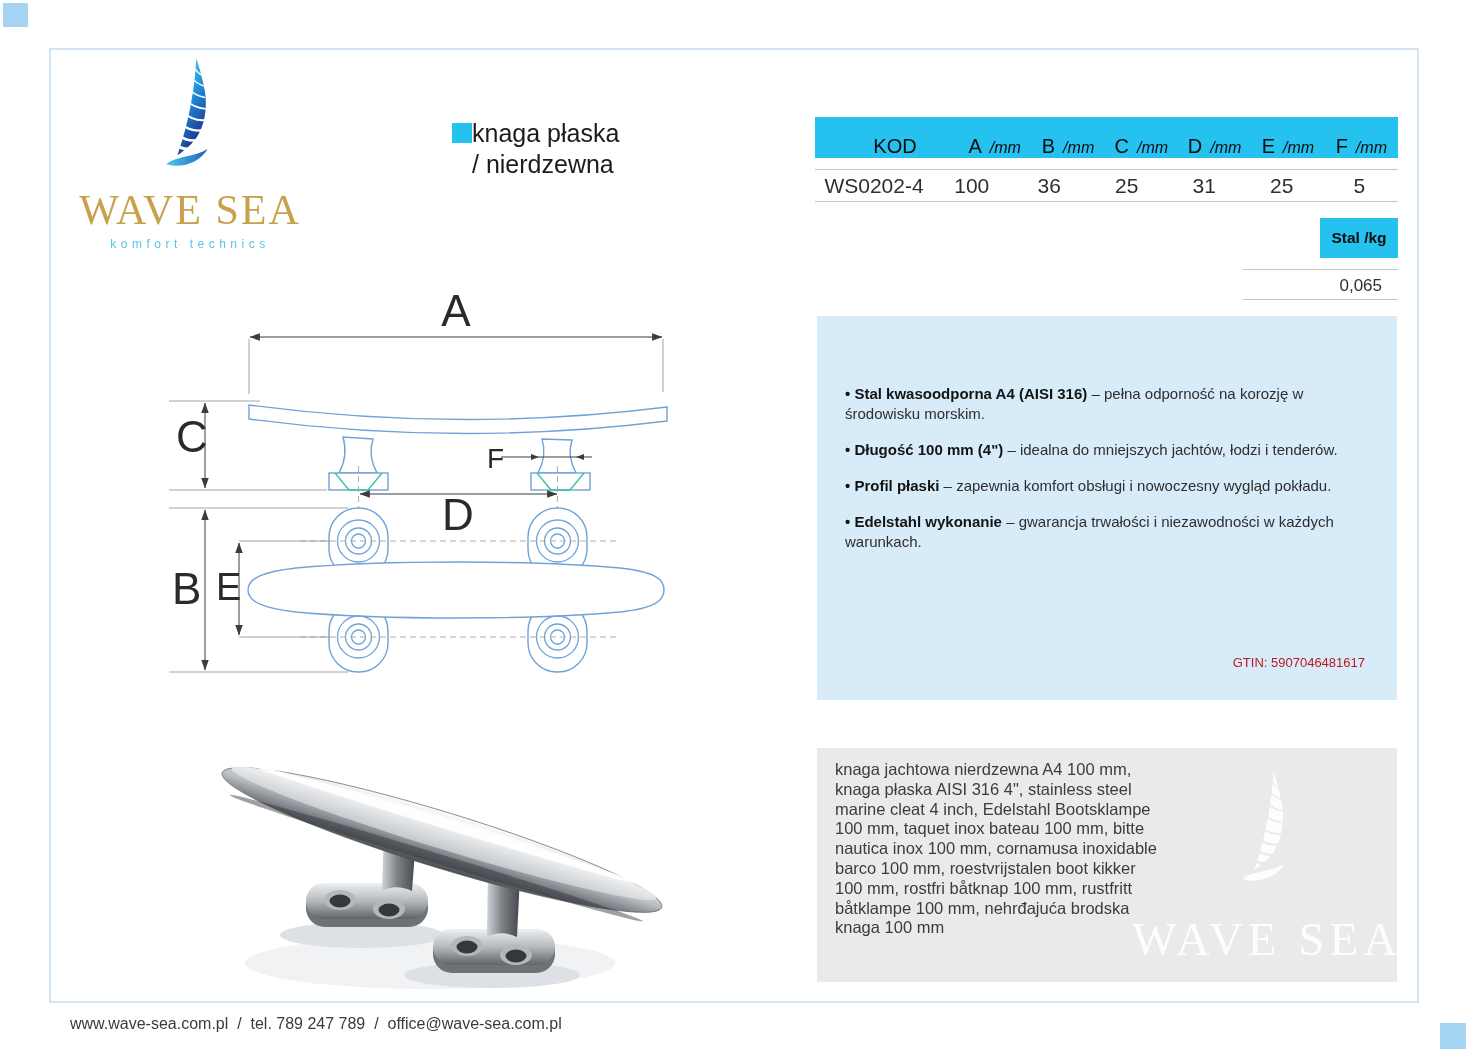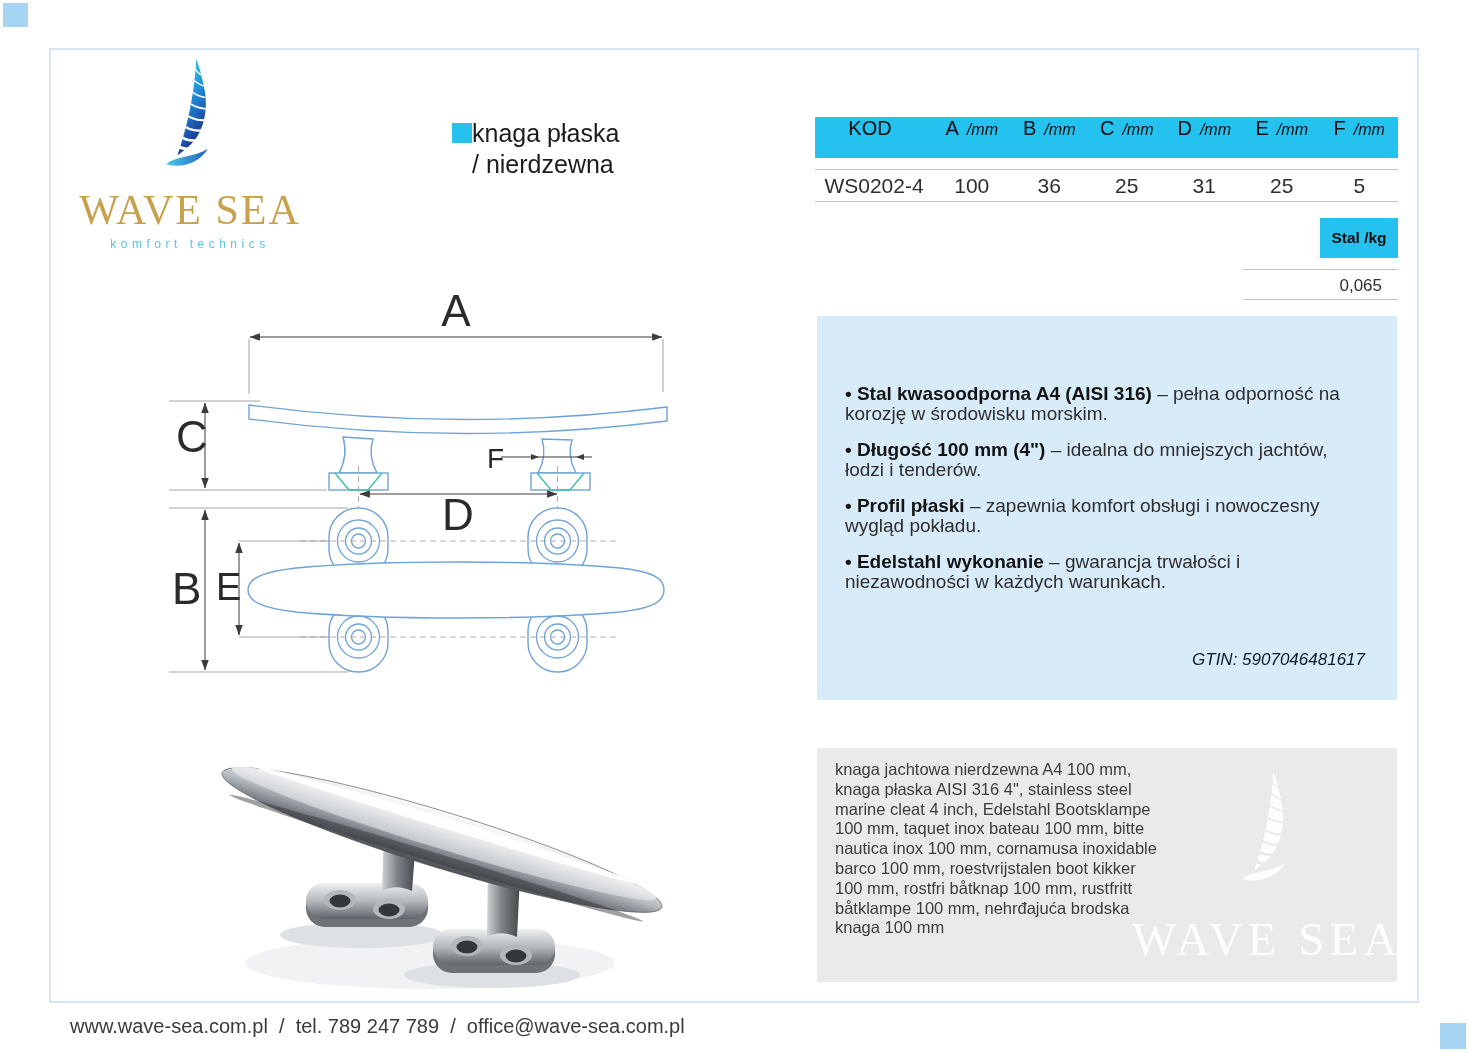--- a/index.html
+++ b/index.html
@@ -17,61 +17,61 @@
   .logo-sail{display:block;margin:0 auto;}
   .logo-text{font-family:"Liberation Serif",serif;font-size:42px;font-weight:400;
              color:#c7a14b;letter-spacing:2px;margin-top:-2px;white-space:nowrap;}
   .logo-sub{font-size:12px;letter-spacing:4.5px;color:#58c3e9;margin-top:3px;white-space:nowrap;}
   
   .title{left:452px;top:118px;display:flex;}
   .title-square{width:20px;height:20px;background:#25c1ef;margin-top:5px;flex:none;}
   .title-text{font-size:25px;line-height:31px;color:#1c1c1c;}
   
   .spec-table{left:815px;top:117px;width:583px;}
-  .spec-header{display:flex;background:#25c1ef;height:41px;align-items:flex-start;color:#0d0d0d;}
+  .spec-header{display:flex;background:#25c1ef;height:41px;align-items:flex-end;color:#0d0d0d;padding-left:25px;}
   .col{text-align:center;}
   .col-kod{width:118px;}
   .col-dim{flex:1;}
   .h-letter{font-size:20px;}
   .h-unit{font-size:16px;margin-left:8px;font-style:italic;}
   .spec-row{display:flex;margin-top:11px;border-top:1.5px solid #c2c5c7;border-bottom:1.5px solid #c2c5c7;
             height:31px;align-items:center;font-size:21px;color:#2f2f2f;}
   
   .weight-label{left:1320px;top:218px;width:78px;height:40px;background:#25c1ef;display:flex;
                 align-items:center;justify-content:center;font-weight:bold;font-size:15.5px;color:#0d0d0d;}
   .weight-value{left:1243px;top:269px;width:155px;height:31px;border-top:1.5px solid #c2c5c7;
                 border-bottom:1.5px solid #c2c5c7;line-height:31px;text-align:right;padding-right:16px;
                 box-sizing:border-box;font-size:17px;color:#2f2f2f;}
   
   .info-box{left:817px;top:316px;width:580px;height:384px;background:#d8ebf9;box-sizing:border-box;
             padding:68px 30px 0 28px;}
-  .info-box p{margin:0 0 16px 0;font-size:19px;line-height:20px;color:#2e2e2e;}
+  .info-box p{margin:0 0 16px 0;font-size:15px;line-height:20px;color:#2e2e2e;}
   .info-box b{color:#131313;}
-  .gtin{position:absolute;right:32px;bottom:30px;font-size:17px;color:#0f172a;font-style:italic;}
+  .gtin{position:absolute;right:32px;bottom:30px;font-size:13px;color:#b91c1c;}
   
   .drawing{left:160px;top:280px;}
   .blue{fill:#ffffff;stroke:#6fa3d8;stroke-width:1.4;}
   .bluen{fill:none;stroke:#6fa3d8;stroke-width:1.3;}
   .green{fill:none;stroke:#38c2a2;stroke-width:1.3;}
   .dim{stroke:#3c3c3c;stroke-width:1;}
   .ext{stroke:#9b9b9b;stroke-width:0.9;}
   .dash{stroke:#a5a5a5;stroke-width:0.9;stroke-dasharray:6 4;}
   .dlab{font-size:44px;fill:#2a2a2a;}
   .dlab-me{font-size:38px;fill:#2a2a2a;}
   .dlab-sm{font-size:28px;fill:#2a2a2a;}
   
   .photo{left:190px;top:745px;}
   
   .keywords-box{left:817px;top:748px;width:580px;height:234px;background:#e9ebeb;overflow:hidden;}
   .keywords-text{position:absolute;left:18px;top:12px;width:322px;font-size:16.5px;line-height:19.8px;color:#3c3c3c;}
   .watermark{position:absolute;left:300px;top:18px;width:300px;text-align:center;}
   .watermark-text{font-family:"Liberation Serif",serif;font-size:47px;letter-spacing:5px;
                   color:#fdfdfd;margin-top:2px;white-space:nowrap;}
   
-  .footer{left:70px;top:1015px;font-size:20px;color:#3b3b3b;white-space:pre;}
+  .footer{left:70px;top:1015px;font-size:16px;color:#3b3b3b;white-space:pre;}
 </style>
 </head>
 <body>
 
 <div class="corner-sq" id="sq-tl"></div>
 <div class="corner-sq" id="sq-br"></div>
 <div class="abs frame"></div>
 
 <div class="abs logo">
   <svg class="logo-sail" width="64" height="132" viewBox="0 0 100 210">

